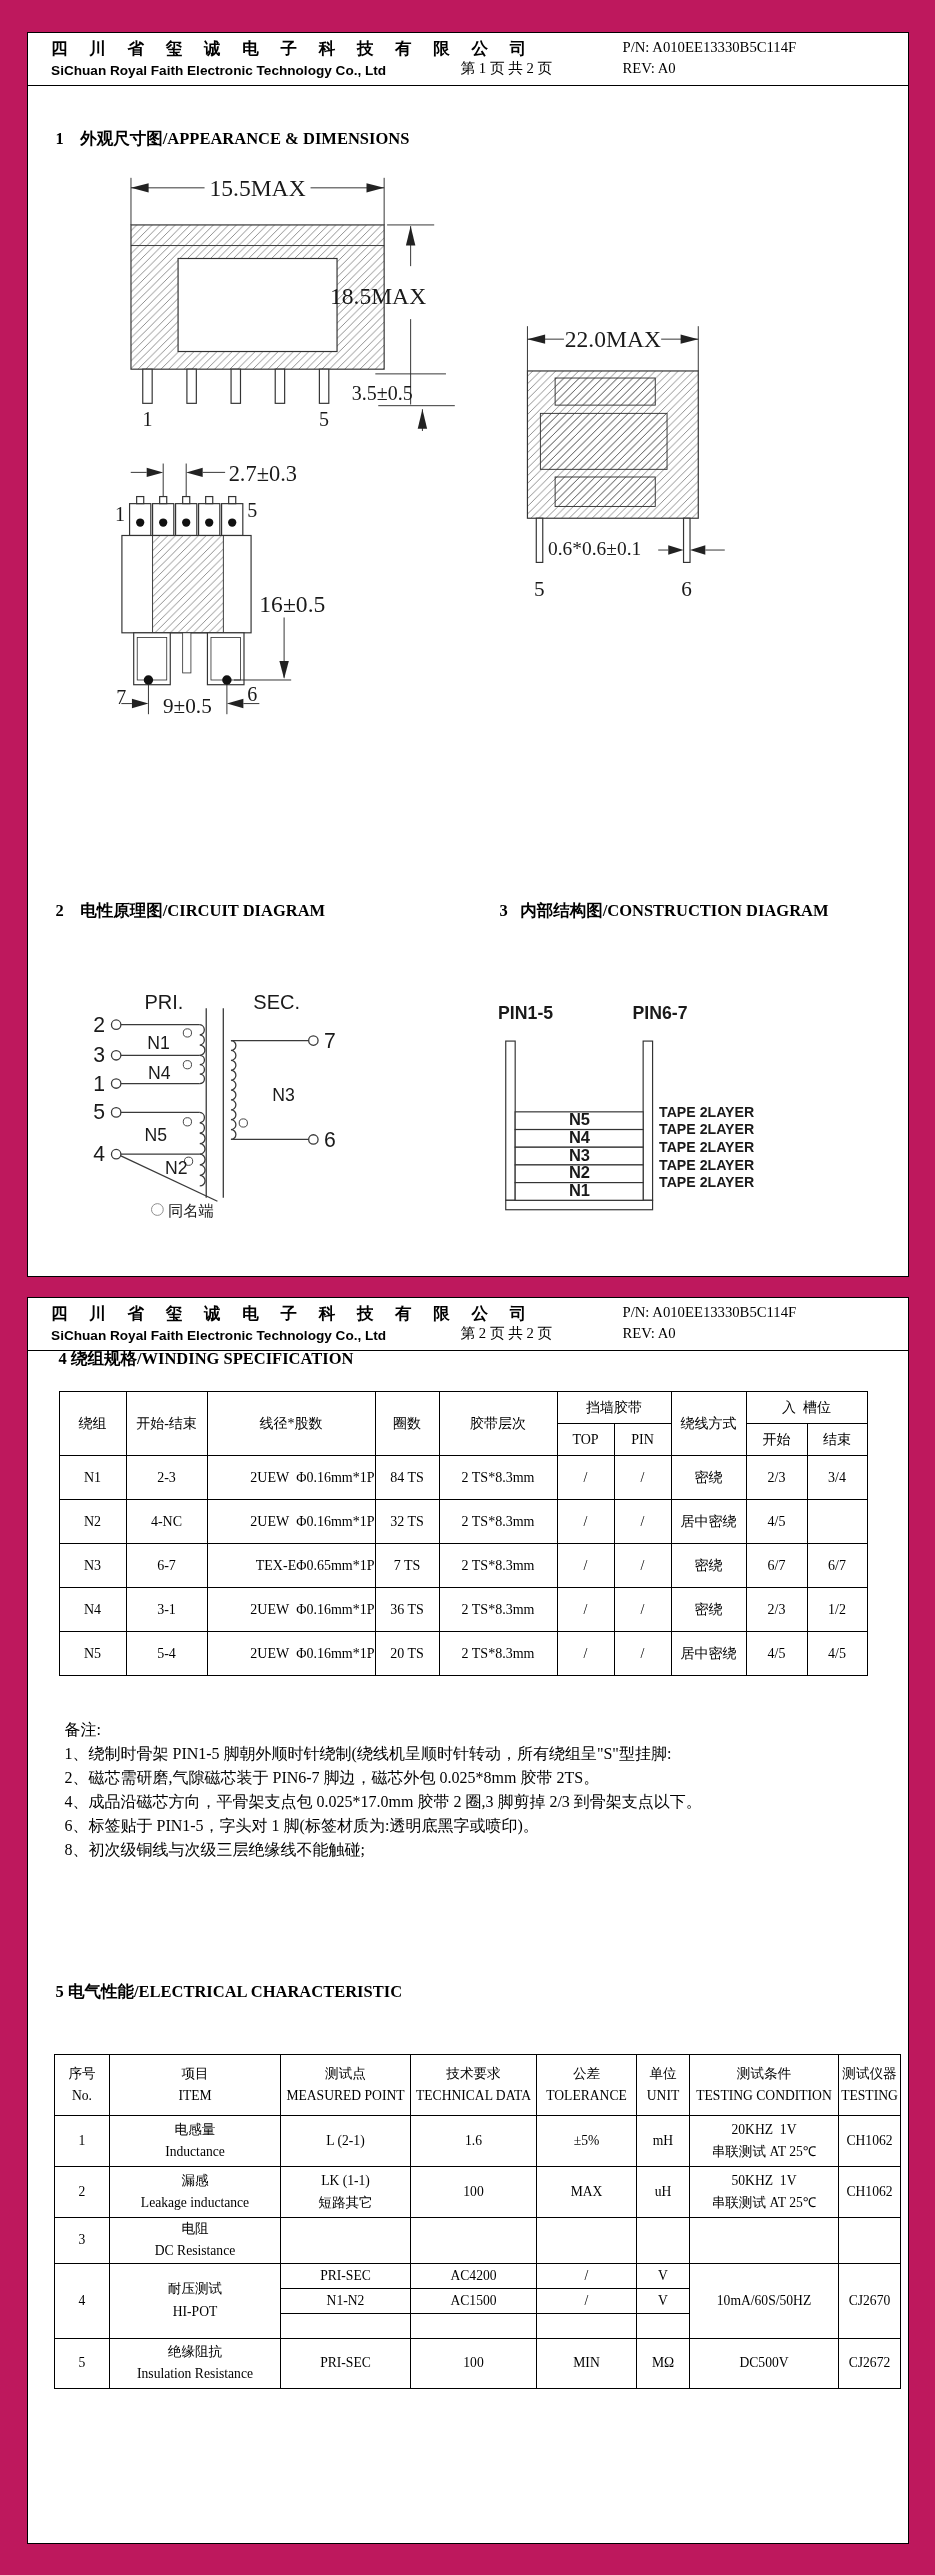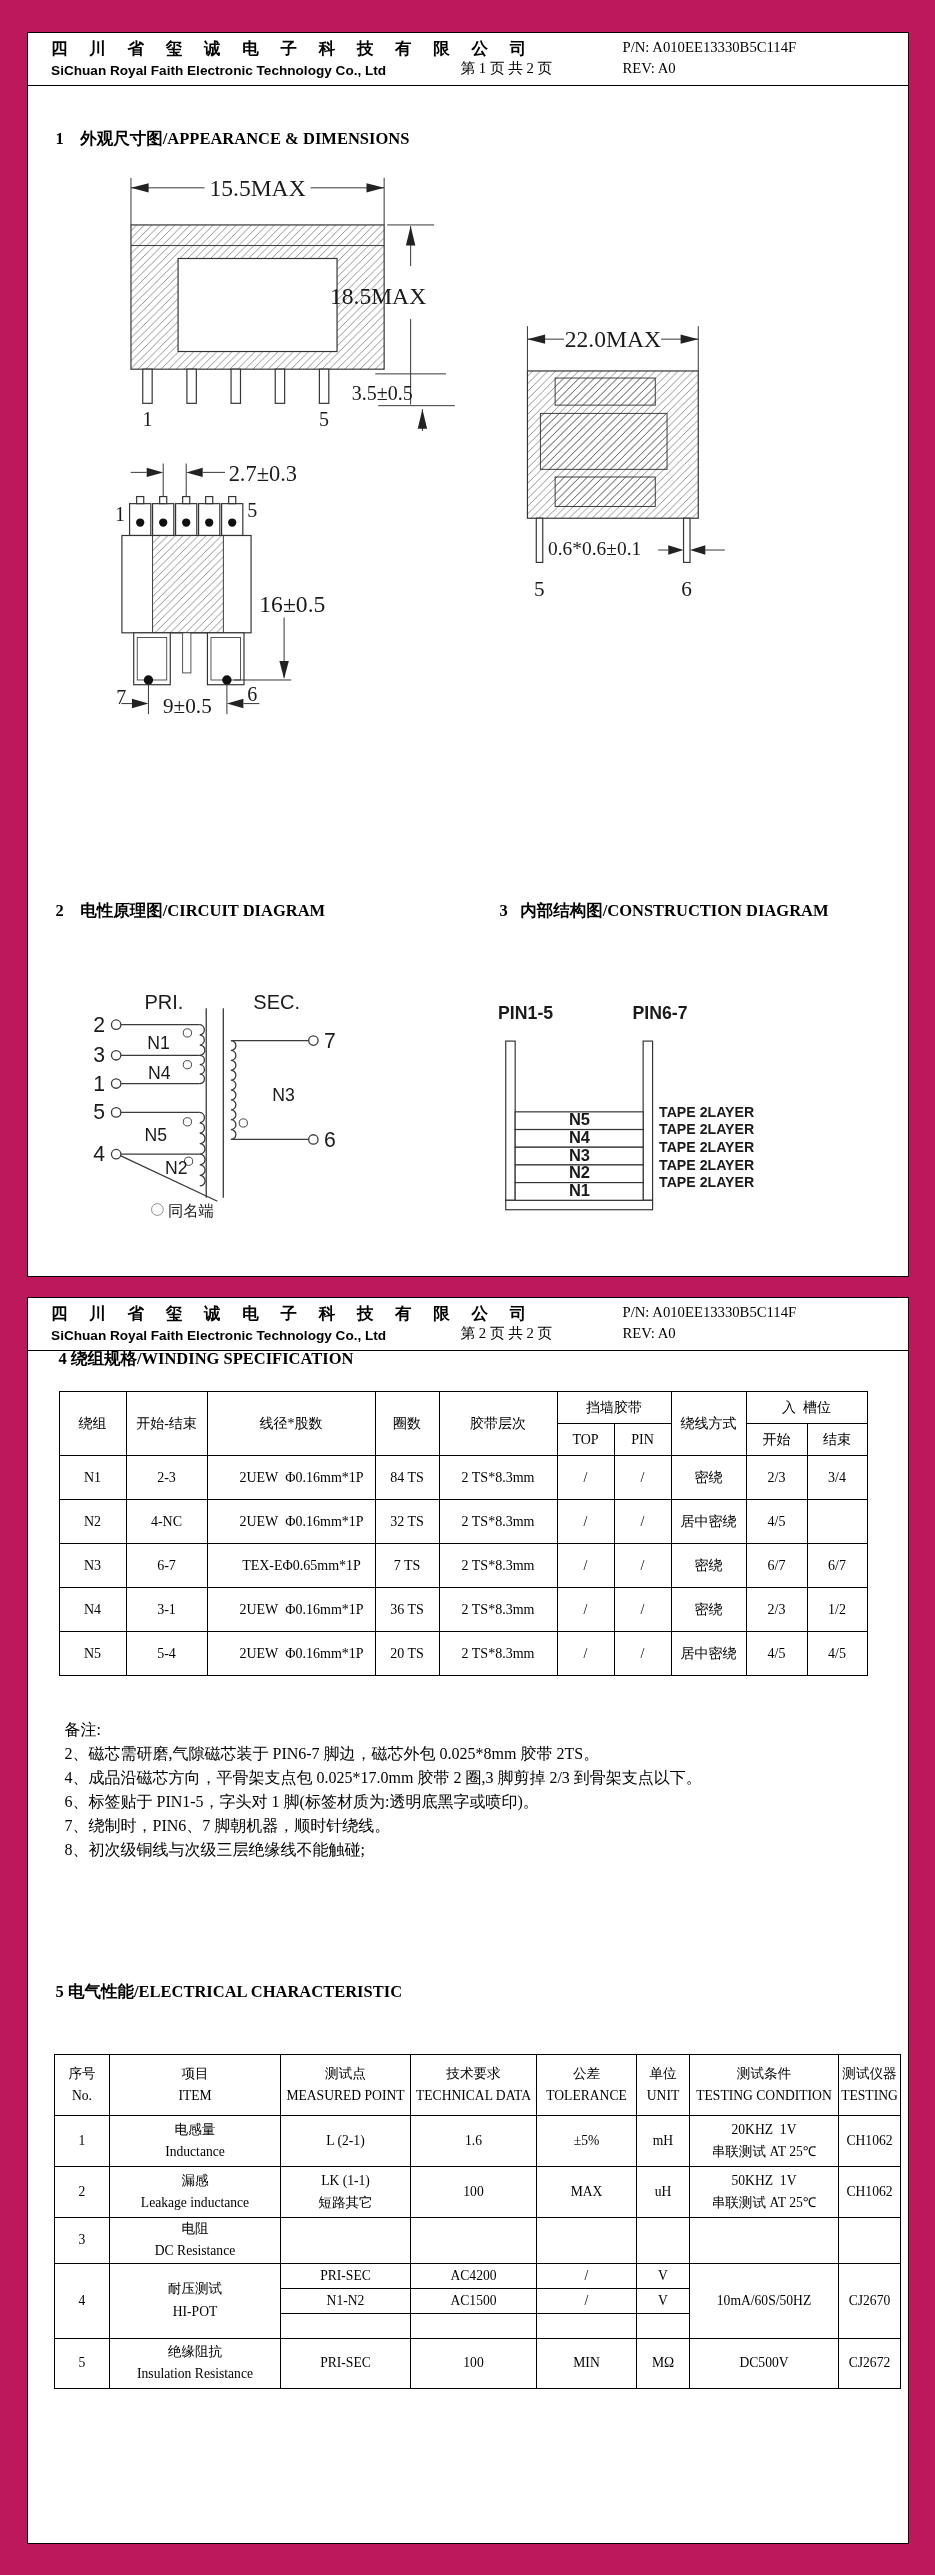--- a/index.html
+++ b/index.html
@@ -19,21 +19,21 @@
   .abs{position:absolute;}
   svg{display:block;}
   svg text{fill:#1a1a1a;}
   .dimtxt{font-family:"Liberation Serif","DejaVu Serif",serif;}
   .lbltxt{font-family:"Liberation Sans","DejaVu Sans",sans-serif;}
   
   .wtbl{border-collapse:collapse;table-layout:fixed;width:807px;font-size:14px;}
   .wtbl th,.wtbl td{border:1.2px solid #000;text-align:center;font-weight:normal;padding:0;overflow:hidden;white-space:pre;}
   .wtbl tr.hrow th{height:31px;}
   .wtbl tr.drow{height:44px;}
-  .wtbl td.lft{text-align:center;padding-left:21px;}
+  .wtbl td.lft{text-align:right;padding-left:21px;}
   
   .notes{position:absolute;font-size:16px;line-height:24px;white-space:nowrap;}
   
   .etbl{border-collapse:collapse;table-layout:fixed;width:846px;font-size:13.6px;}
   .etbl th,.etbl td{border:1.2px solid #000;text-align:center;font-weight:normal;padding:0;overflow:hidden;font-family:Liberation Serif, serif;}
   .etbl tr.ehead{height:61px;}
   .etbl tr.er1{height:51px;} .etbl tr.er2{height:51px;} .etbl tr.er3{height:40px;}
   .etbl tr.esub{height:25px;} .etbl tr.er5{height:50px;}
   .etbl .two{line-height:22.4px;}
 </style>
@@ -374,24 +374,24 @@
         <td>/</td>
         <td>居中密绕</td>
         <td>4/5</td>
         <td>4/5</td>
       </tr>
     </tbody>
       </table>
 
     <div class="notes" style="left:37px;top:420px;">
       <div>备注:</div>
+      <div>1、绕制时骨架 PIN1-5 脚朝外顺时针绕制(绕线机呈顺时针转动，所有绕组呈"S"型挂脚:</div>
       <div>2、磁芯需研磨,气隙磁芯装于 PIN6-7 脚边，磁芯外包 0.025*8mm 胶带 2TS。</div>
       <div>4、成品沿磁芯方向，平骨架支点包 0.025*17.0mm 胶带 2 圈,3 脚剪掉 2/3 到骨架支点以下。</div>
       <div>6、标签贴于 PIN1-5，字头对 1 脚(标签材质为:透明底黑字或喷印)。</div>
-      <div>7、绕制时，PIN6、7 脚朝机器，顺时针绕线。</div>
       <div>8、初次级铜线与次级三层绝缘线不能触碰;</div>
     </div>
 
     <div class="sec-title" style="left:28px;top:683px;">5 电气性能/ELECTRICAL CHARACTERISTIC</div>
 
     <table class="etbl abs" style="left:26.5px;top:756px;">
       <colgroup>
         <col style="width:55px">
           <col style="width:171px">
           <col style="width:130px">

